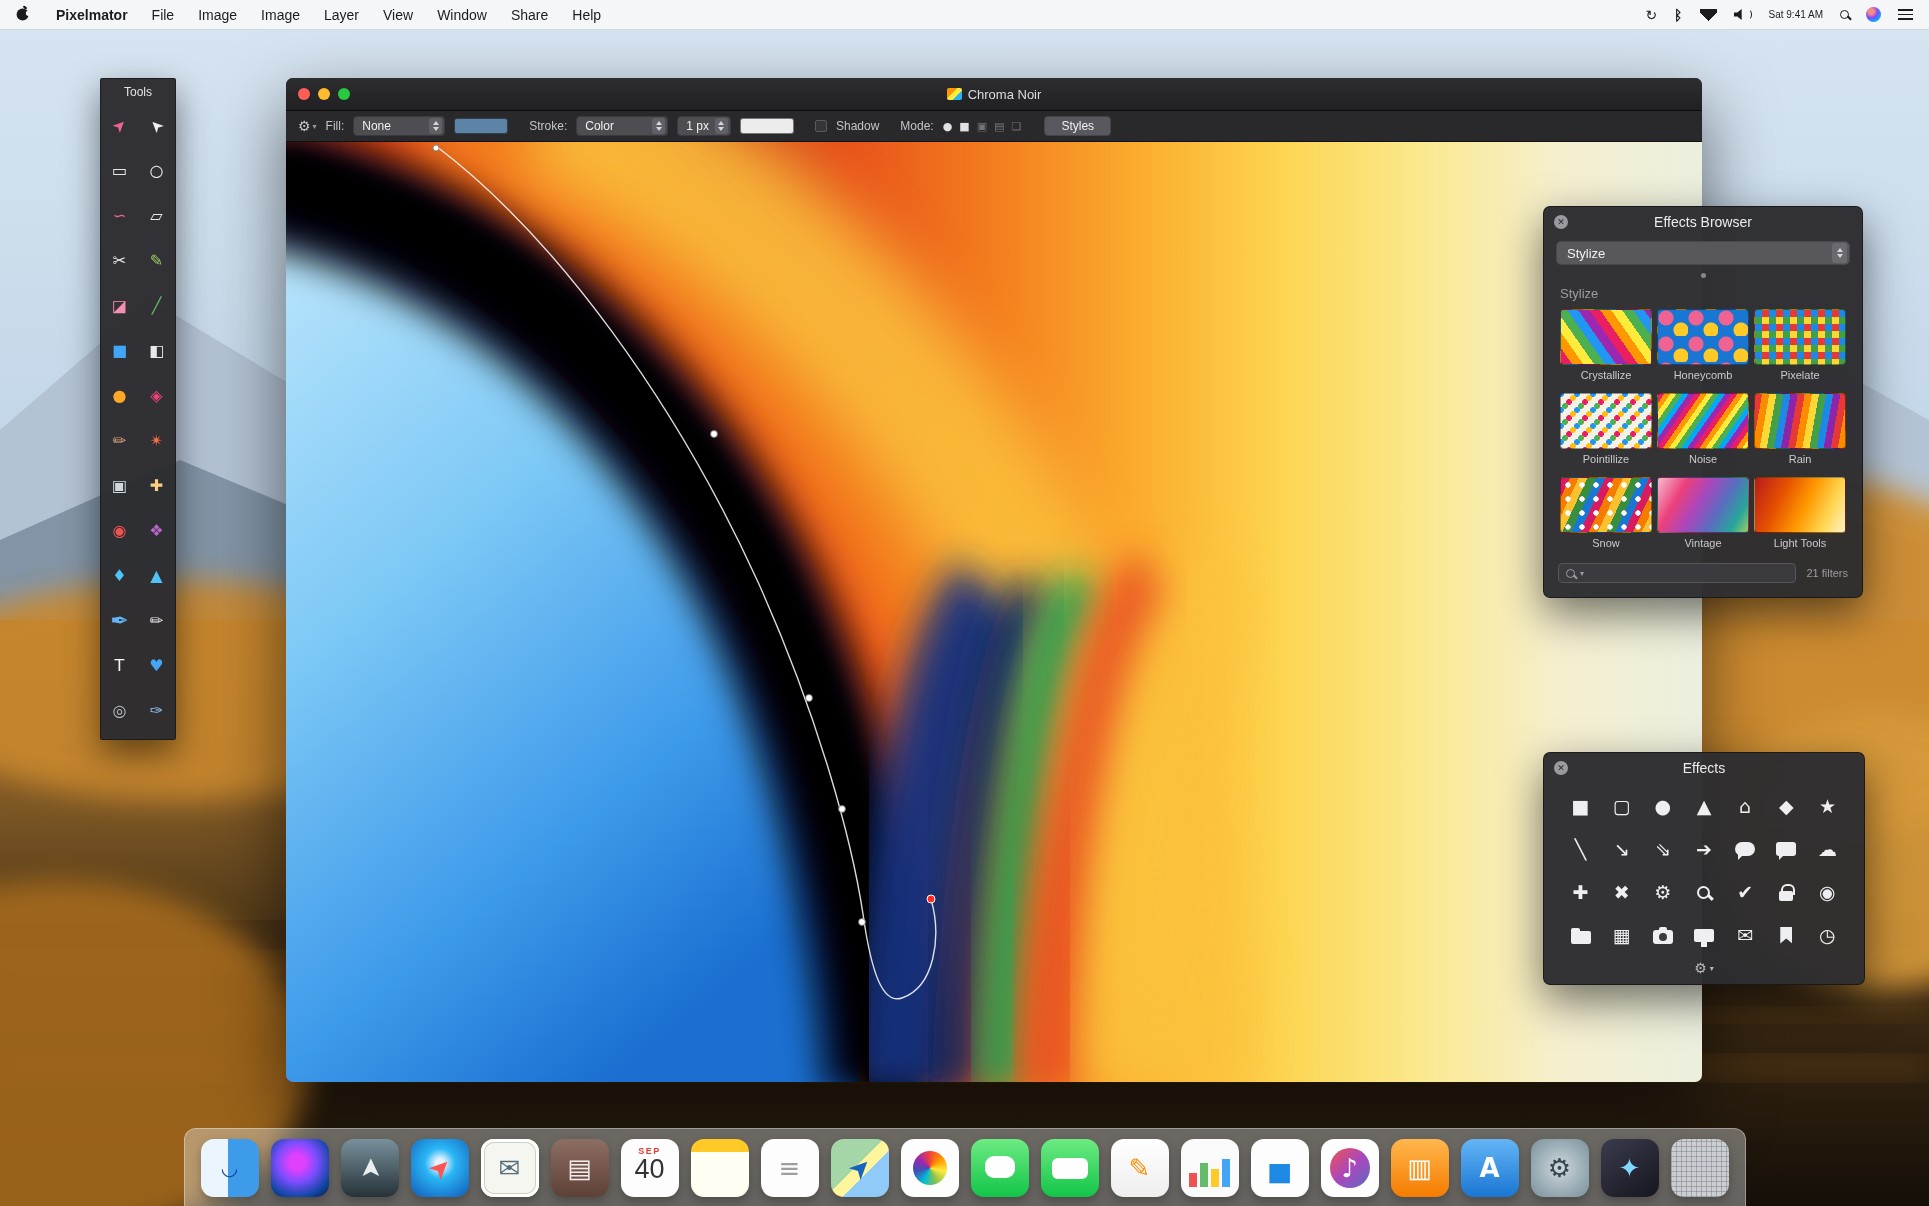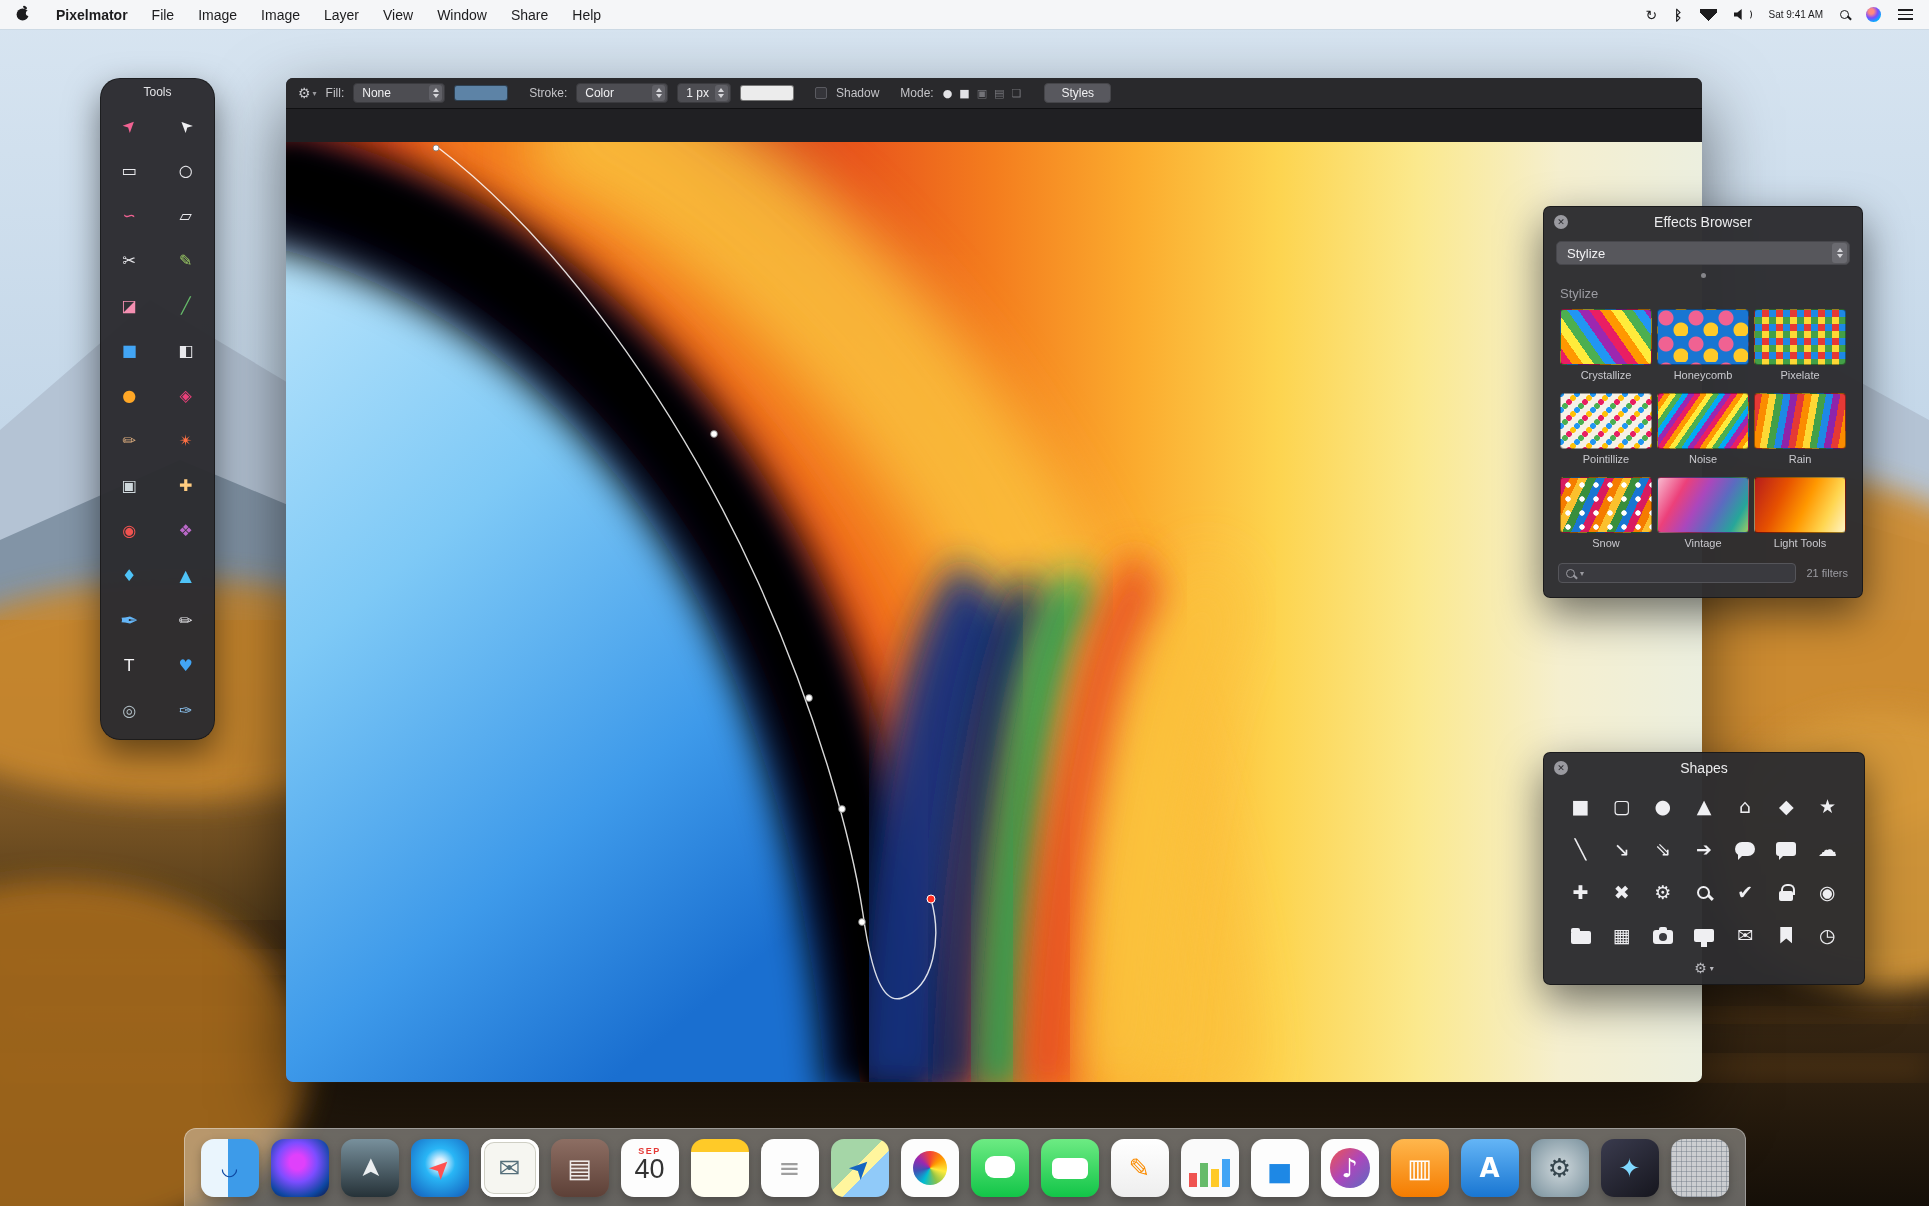--- a/index.html
+++ b/index.html
@@ -23,22 +23,22 @@
   .spk-wrap{display:flex;align-items:center}
   .spk{width:12px;height:12px;background:#1c1c1e;clip-path:polygon(0 33%,32% 33%,68% 4%,68% 96%,32% 67%,0 67%)}
   .spk-arc{width:9px;height:11px;border:1.6px solid transparent;border-right-color:#1c1c1e;border-radius:50%;margin-left:-3px}
   .css-mag{width:9px;height:9px;border:1.6px solid #1c1c1e;border-radius:50%;position:relative;display:inline-block}
   .css-mag::after{content:"";position:absolute;width:5px;height:1.6px;background:#1c1c1e;right:-4px;bottom:-1px;transform:rotate(45deg)}
   .siri{width:15px;height:15px;border-radius:50%;background:radial-gradient(circle at 35% 30%,#ff8a80 0 18%,#7c4dff 45%,#00b0ff 75%,#1a237e 100%)}
   .nc{width:15px;height:11px;background:repeating-linear-gradient(0deg,#1c1c1e 0 1.8px,transparent 1.8px 4.6px)}
   .mb-clock{font-size:10px}
 
   
-  .tools-panel{position:absolute;left:100px;top:78px;width:115px;z-index:40;background:rgba(43,43,47,.97);
-    border-radius:20px;box-shadow:0 14px 34px rgba(0,0,0,.5);padding-bottom:6px;border:1px solid rgba(0,0,0,.4)}
+  .tools-panel{position:absolute;left:100px;top:78px;width:76px;z-index:40;background:rgba(43,43,47,.97);
+    border-radius:2px;box-shadow:0 14px 34px rgba(0,0,0,.5);padding-bottom:6px;border:1px solid rgba(0,0,0,.4)}
   .tools-title{font-size:12px;color:#e3e3e6;text-align:center;padding:6px 0 4px}
   .tools-grid{display:grid;grid-template-columns:1fr 1fr}
   .tool-cell{height:45px;display:flex;align-items:center;justify-content:center;cursor:default}
   .tool-glyph{font-size:16px;line-height:1}
   .tool-glyph.big{font-size:22px}
   .r-45{display:inline-block;transform:rotate(-45deg)}
   .r-90{display:inline-block;transform:rotate(-90deg)}
   .r-135{display:inline-block;transform:rotate(-135deg)}
 
   
@@ -367,20 +367,29 @@
         <span class="tool-glyph" style="color: rgb(176, 190, 197);">◎</span>
       </div>
 
       <div class="tool-cell">
         <span class="tool-glyph" style="color: rgb(144, 202, 249);">✑</span>
       </div>
     </div>
 </div>
 
 <div class="window">
+  <div class="titlebar">
+    <div class="lights">
+      <span class="light red"></span>
+      <span class="light yellow"></span>
+      <span class="light green"></span>
+    </div>
+    <span class="doc-icon"></span>
+    <span class="win-title">Chroma Noir</span>
+  </div>
 
   <div class="wtoolbar">
     <span class="tb-gear">
         <span class="glyph">⚙</span>
         <span class="chev">▾</span>
       </span>
     <span class="tb-label">Fill:</span>
     <span class="dd">
       <span>None</span>
       <span class="stepper">
@@ -539,21 +548,21 @@
       <span class="css-mag"></span>
       <span class="chev">▾</span>
     </div>
     <span class="fx-count">21 filters</span>
   </div>
 </div>
 
 <div class="panel shapes">
   <div class="panel-header">
     <span class="panel-close">✕</span>
-    <span class="panel-title">Shapes</span>
+    <span class="panel-title">Effects</span>
   </div>
   <div class="shapes-grid">
 
       <div class="shape-cell">
         <span class="shape-glyph">■</span>
       </div>
 
       <div class="shape-cell">
         <span class="shape-glyph">▢</span>
       </div>

